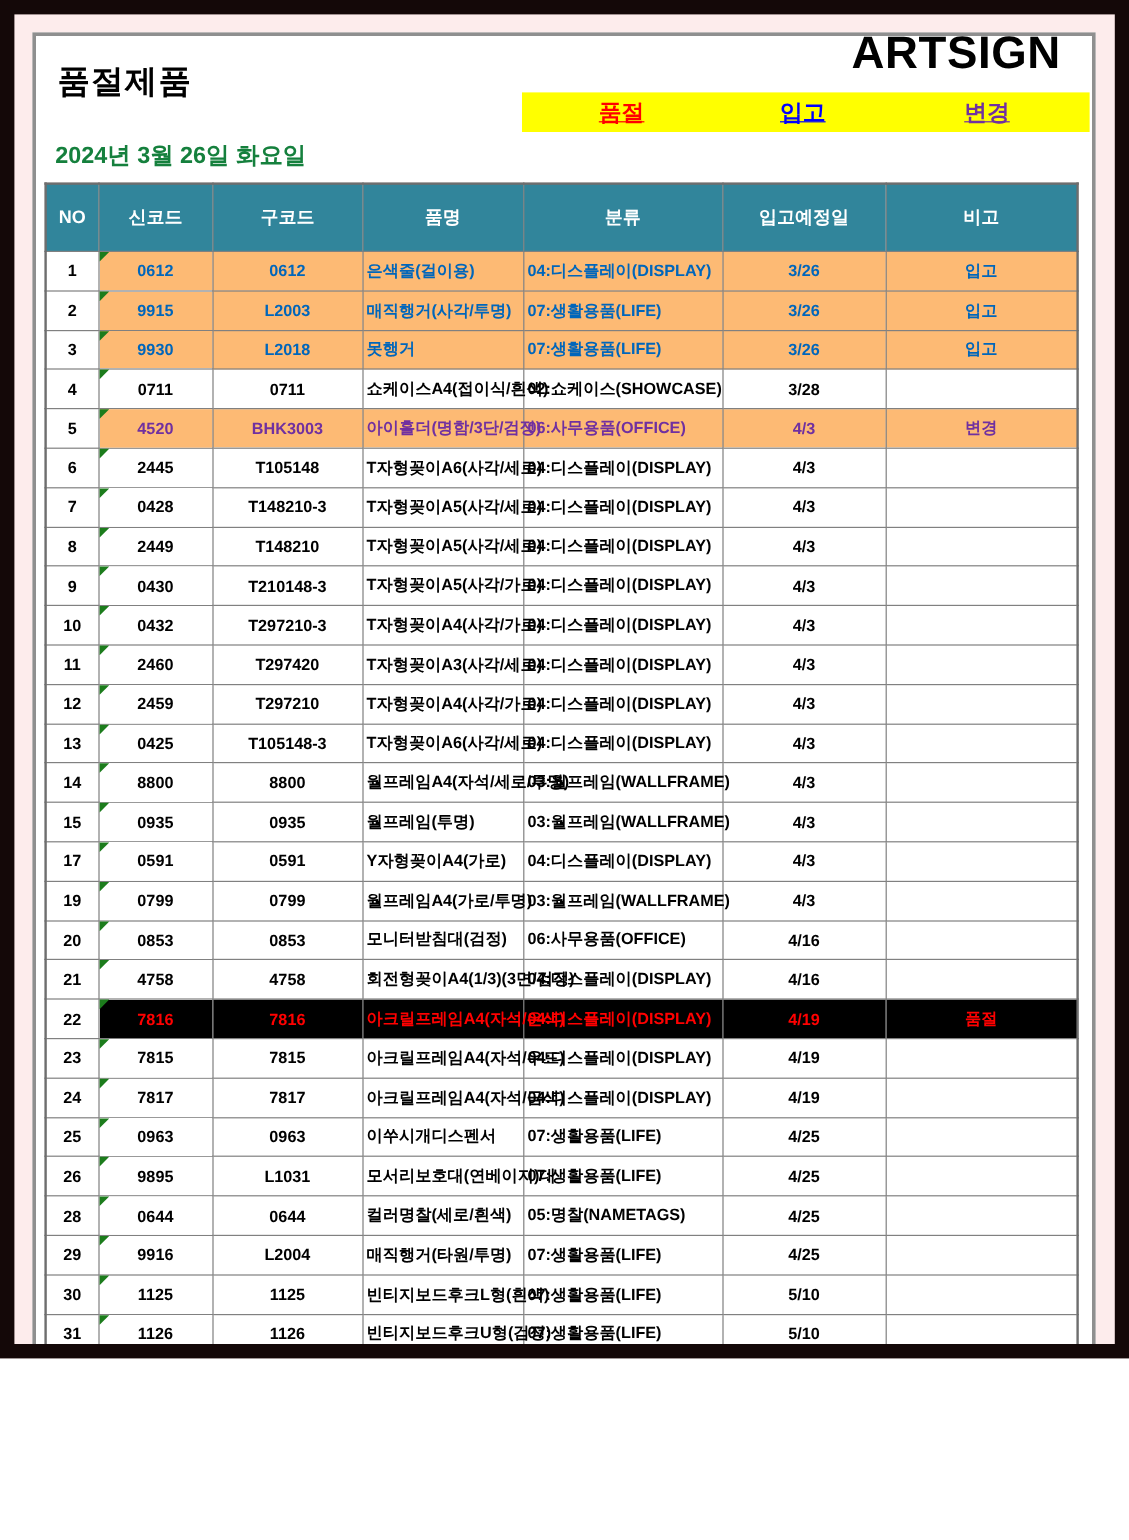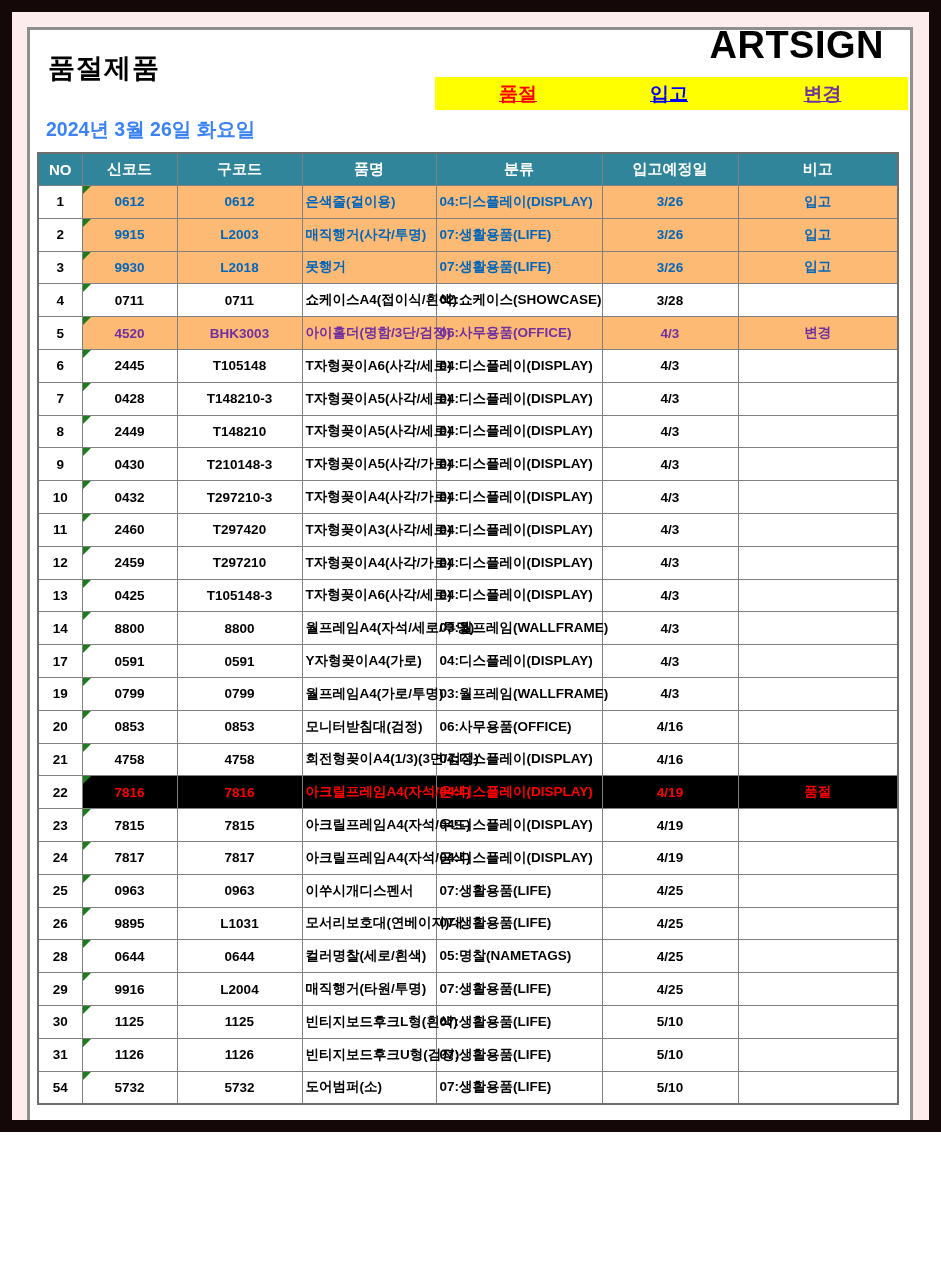--- a/index.html
+++ b/index.html
@@ -9,25 +9,25 @@
   .panel{position:absolute;left:15px;top:15px;width:880px;height:1221px;
          background:#ffffff;border:3px solid #8f8f8f;}
   .title{position:absolute;left:18px;top:20px;font-size:27px;font-weight:800;color:#000;letter-spacing:1px;}
   .brand{position:absolute;right:26px;top:-6px;font-size:38px;font-weight:900;color:#000;letter-spacing:0.5px;text-align:center;}
   .legend{position:absolute;left:405px;top:47px;width:473px;height:33px;background:#ffff00;
           display:flex;align-items:center;}
   .lg{display:block;text-align:center;font-size:19px;font-weight:800;text-decoration:underline;}
   .lg-soldout{width:166px;color:#ff0000;}
   .lg-arrive{width:136px;color:#0000ff;}
   .lg-change{width:171px;color:#7030a0;}
-  .date{position:absolute;left:16px;top:86px;font-size:19.5px;font-weight:800;color:#3b82f6;}
+  .date{position:absolute;left:16px;top:86px;font-size:19.5px;font-weight:800;color:#15803d;}
   table.sheet{position:absolute;left:7px;top:122px;width:860px;border-collapse:collapse;
               table-layout:fixed;border:2px solid #6e6e6e;}
   table.sheet th{background:#31859b;color:#ffffff;font-size:15px;font-weight:700;
-                 height:31px;border:1px solid #808080;padding:0 2px;}
+                 height:31px;border:1px solid #808080;padding:12px 2px;}
   table.sheet td{height:31.8px;border:1px solid #808080;font-size:13.5px;font-weight:700;
                  color:#000;padding:0 3px;white-space:nowrap;overflow:visible;
                  vertical-align:middle;background:#ffffff;}
   td.c-no{text-align:center;font-size:14px;}
   td.c-new,td.c-old,td.c-due,td.c-note{text-align:center;}
   td.c-name,td.c-cat{text-align:left;}
   td.c-new{position:relative;}
   .tri{position:absolute;top:0;left:0;width:0;height:0;
        border-top:8px solid #1c7c1c;border-right:8px solid transparent;}
   tr.hl-blue td{background:#fdba74;color:#0066bb;}
@@ -194,20 +194,29 @@
           <tr>
     <td class="c-no no-cell">14</td>
     <td class="c-new"><span class="tri"></span><span>8800</span></td>
     <td class="c-old">8800</td>
     <td class="c-name">월프레임A4(자석/세로/투명)</td>
     <td class="c-cat">03:월프레임(WALLFRAME)</td>
     <td class="c-due">4/3</td>
     <td class="c-note"></td>
   </tr>
           <tr>
+    <td class="c-no no-cell">15</td>
+    <td class="c-new"><span class="tri"></span><span>0935</span></td>
+    <td class="c-old">0935</td>
+    <td class="c-name">월프레임(투명)</td>
+    <td class="c-cat">03:월프레임(WALLFRAME)</td>
+    <td class="c-due">4/3</td>
+    <td class="c-note"></td>
+  </tr>
+          <tr>
     <td class="c-no no-cell">17</td>
     <td class="c-new"><span class="tri"></span><span>0591</span></td>
     <td class="c-old">0591</td>
     <td class="c-name">Y자형꽂이A4(가로)</td>
     <td class="c-cat">04:디스플레이(DISPLAY)</td>
     <td class="c-due">4/3</td>
     <td class="c-note"></td>
   </tr>
           <tr>
     <td class="c-no no-cell">19</td>

